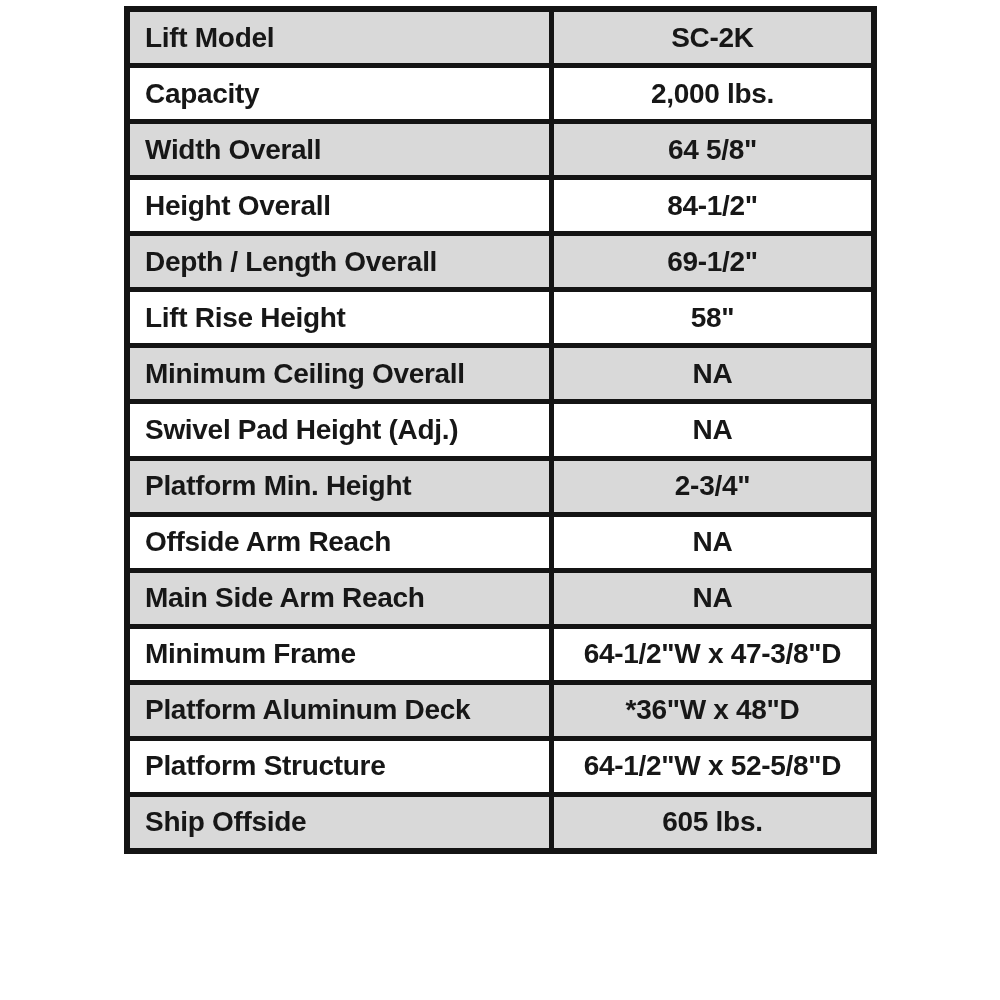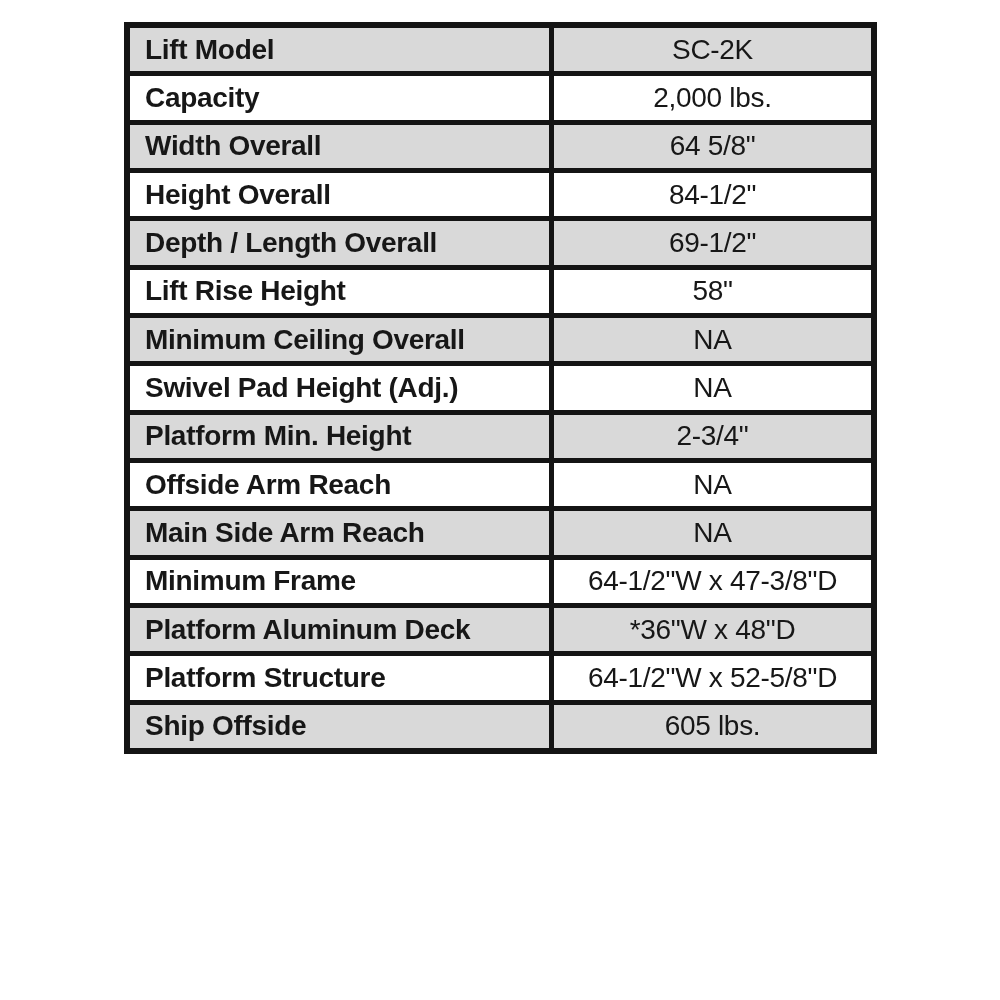--- a/index.html
+++ b/index.html
@@ -14,23 +14,23 @@
     position: relative;
     overflow: hidden;
     --border-color: #141414;
     --shaded-row: #d9d9d9;
     --plain-row: #ffffff;
     --text-color: #171717;
   }
   table.spec-table {
     position: absolute;
     left: 124px;
-    top: 22px;
+    top: 6px;
     width: 753px;
-    height: 732px;
+    height: 848px;
     border-collapse: collapse;
     table-layout: fixed;
     border: 6px solid var(--border-color);
   }
   table.spec-table td {
     border: 5px solid var(--border-color);
     vertical-align: middle;
     color: var(--text-color);
     overflow: hidden;
     white-space: nowrap;
@@ -47,23 +47,24 @@
     font-size: 28px;
     letter-spacing: -0.3px;
     padding: 0 6px 0 15px;
     text-align: left;
   }
   td.value-cell {
     font-size: 28px;
     letter-spacing: -0.3px;
     text-align: center;
     padding: 0 4px;
+    font-weight: bold;
   }
   tr.emphasis td.value-cell {
-    font-weight: normal;
+    font-weight: bold;
   }
 </style>
 </head>
 <body style="--shaded-row: #d9d9d9; --plain-row: #ffffff; --border-color: #141414; --text-color: #171717;">
 
 <table class="spec-table">
   <tbody>
       <tr class="emphasis">
         <td class="label-cell">Lift Model</td>
         <td class="value-cell">SC-2K</td>

